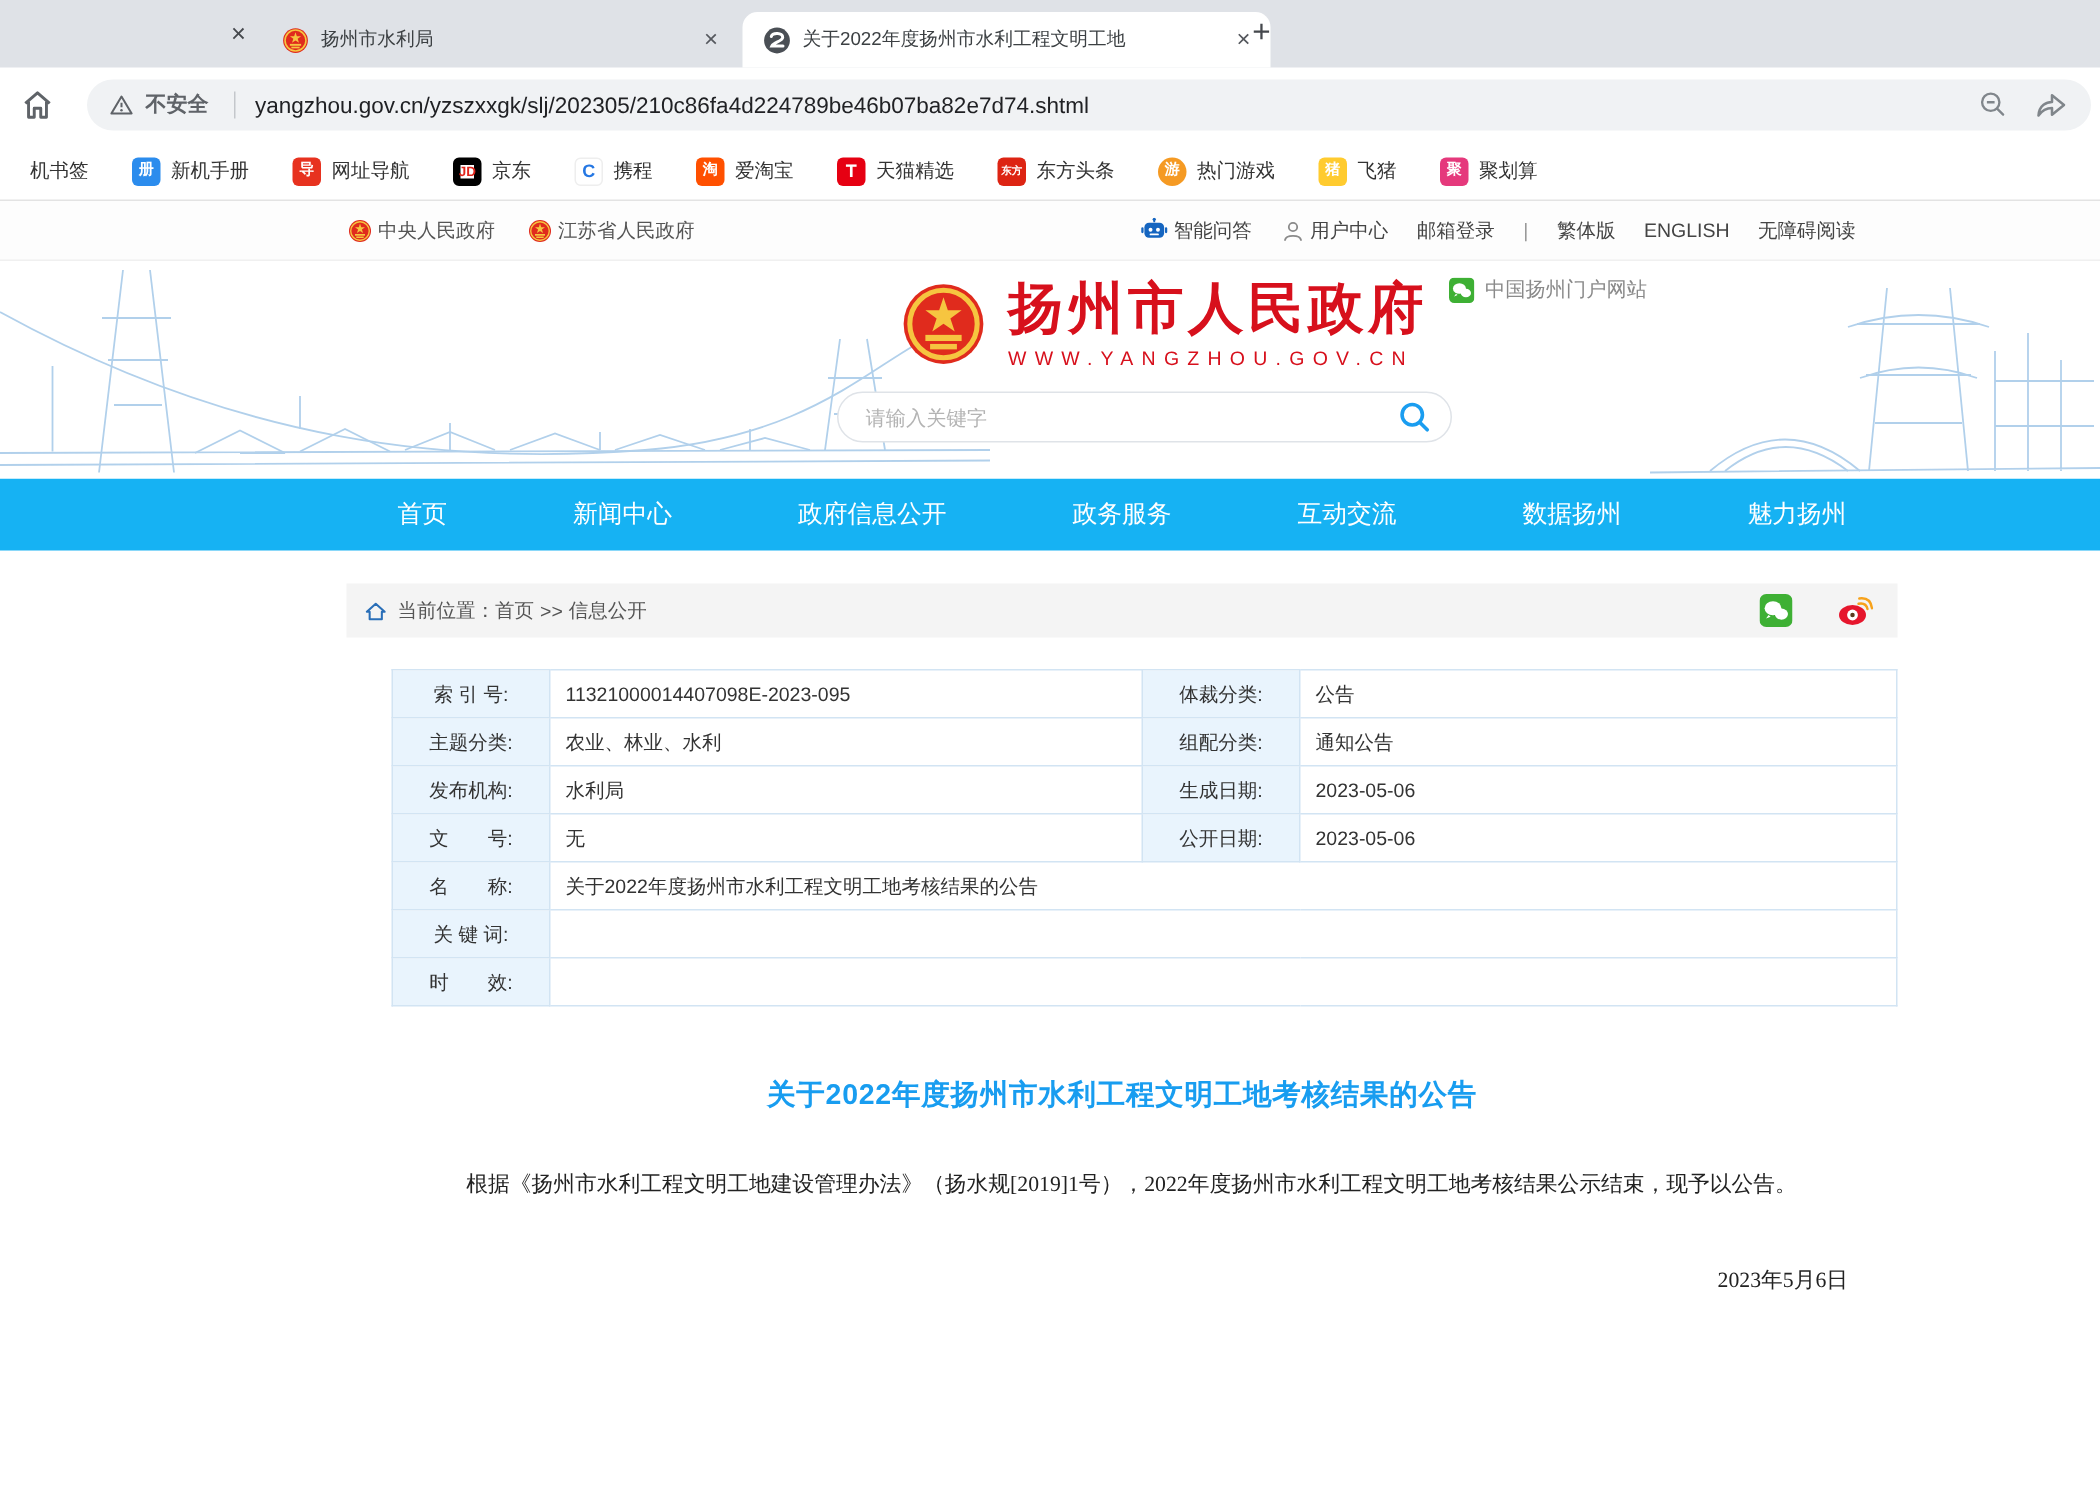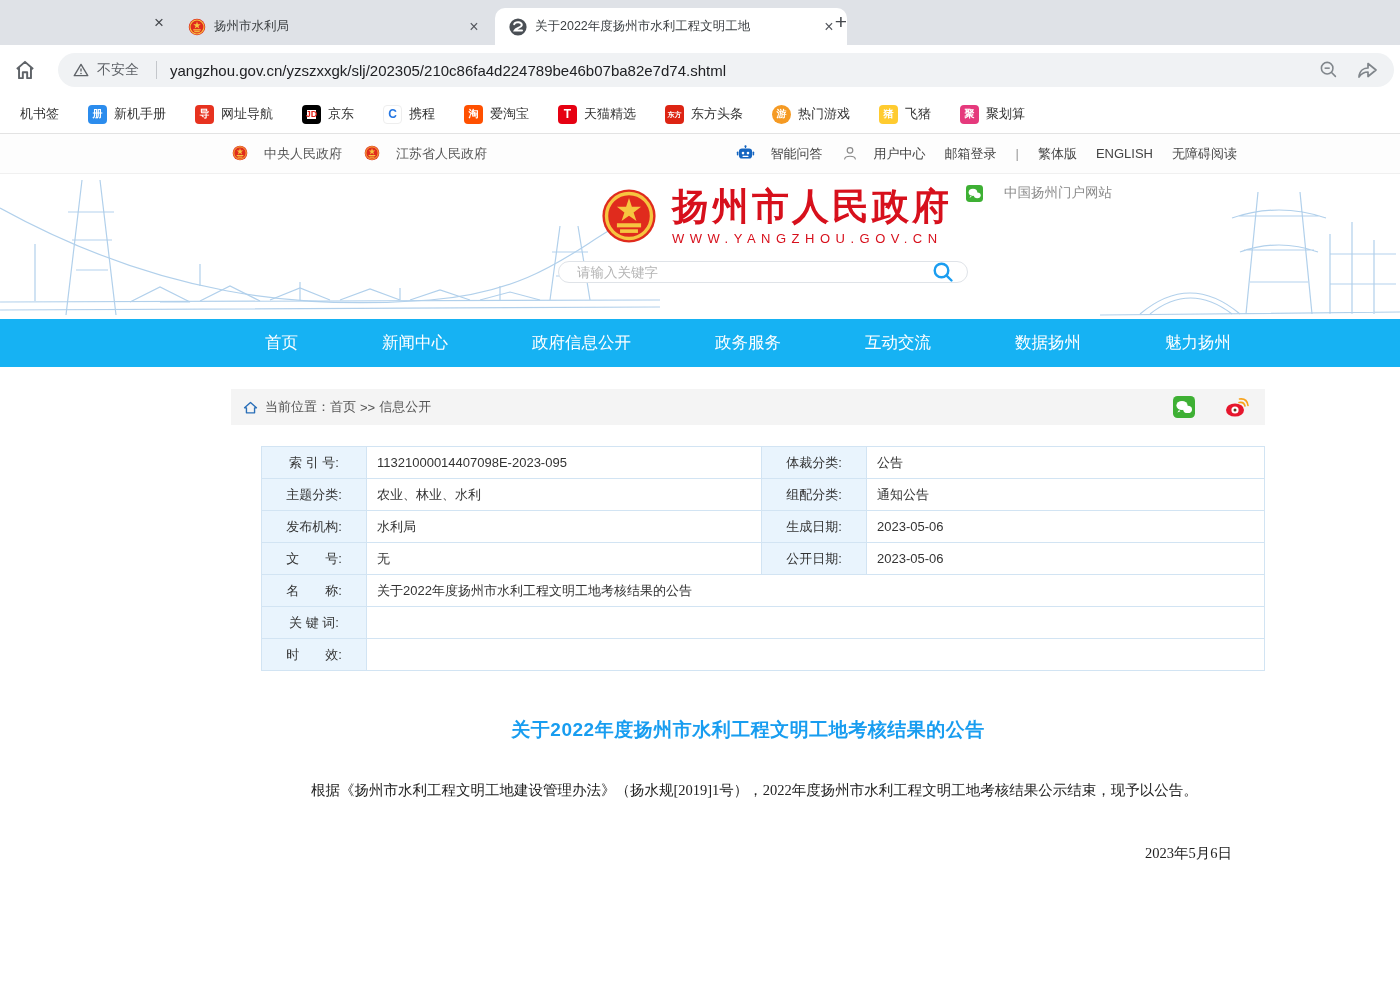--- a/index.html
+++ b/index.html
@@ -16,21 +16,21 @@
   .tab .favicon { width:18px; height:18px; margin:0 8px 0 6px; flex:0 0 auto; }
   .tab .tab-title { flex:1; white-space:nowrap; overflow:hidden; }
   .tab .tab-close { width:20px; height:20px; text-align:center; line-height:19px; font-size:16px; color:#55585e; border-radius:50%; }
   .newtab-btn { position:absolute; left:828px; top:10px; width:26px; height:26px; font-size:21px;
     color:#45484d; text-align:center; line-height:24px; font-weight:300; }
 
   .addressbar { height:50px; background:#fff; display:flex; align-items:center; }
   .home-btn { width:26px; height:26px; margin-left:12px; flex:0 0 auto; }
   .omnibox { flex:1; height:34px; margin:0 6px 0 20px; background:#f0f2f4; border-radius:17px;
     display:flex; align-items:center; padding:0 14px; }
-  .sec-label { font-size:14px; color:#5f6368; margin:0 4px 0 7px; }
+  .sec-label { font-size:14px; color:#5f6368; margin:0 4px 0 7px;font-weight:bold; }
   .omni-div { width:1px; height:18px; background:#c4c7cb; margin:0 13px; }
   .omni-url { font-size:15px; color:#202124; white-space:nowrap; overflow:hidden; flex:1; }
   .omni-icons { display:flex; align-items:center; gap:16px; margin-left:12px; }
 
   .bookmarksbar { height:38px; background:#fff; display:flex; align-items:center; padding-left:20px; }
   .bm { display:flex; align-items:center; margin-right:29px; font-size:13px; color:#333; white-space:nowrap; }
   .bm-ic { width:19px; height:19px; border-radius:4px; margin-right:7px; display:flex; align-items:center;
     justify-content:center; font-size:10px; font-weight:bold; color:#fff; line-height:1; flex:0 0 auto; }
   .bm1 { background:#2b8ced; } .bm2 { background:#e7321f; }
   .bm3 { background:#fff; color:#e1251b; border:5px solid #000000; font-size:9px; }
@@ -38,33 +38,33 @@
   .bm5 { background:#ff5000; } .bm6 { background:#e60012; font-size:12px; }
   .bm7 { background:#dd2413; font-size:7px; } .bm8 { background:#f59a23; border-radius:50%; }
   .bm9 { background:#ffcb2f; } .bm10 { background:#e5397c; }
 
   
   .site { border-top:1px solid #e3e3e3; }
   .utilitybar { height:40px; background:#fdfdfd; border-bottom:1px solid #f0f0f0;
     display:flex; align-items:center; font-size:13px; color:#555; }
   .util-left { display:flex; align-items:center; gap:22px; margin-left:232px; }
   .util-right { display:flex; align-items:center; gap:19px; margin-left:auto; margin-right:163px; color:#444; }
-  .util-item { display:flex; gap:16px; }
+  .util-item { display:flex; align-items:center; gap:4px; }
   .util-sep { color:#999; }
 
   .banner { position:relative; height:145px; background:#fff; overflow:hidden; }
   .banner-art { position:absolute; left:0; top:0; width:1400px; height:145px; }
   .logo-row { position:absolute; left:600px; top:13px; display:flex; align-items:flex-start; }
   .logo-text { margin-left:14px; }
   .logo-title { font-size:37px; font-weight:bold; color:#d7101c; letter-spacing:3px; line-height:1.1;
     font-family:"Liberation Serif","DejaVu Serif",serif; }
   .logo-sub { font-size:13px; color:#d7101c; letter-spacing:5.5px; margin-top:3px; }
-  .portal { position:absolute; left:966px; top:10px; display:flex; align-items:center; gap:21px;
+  .portal { position:absolute; left:966px; top:10px; display:flex; align-items:center; gap:7px;
     font-size:13.5px; color:#8a8a8a; }
-  .searchbox { position:absolute; left:558px; top:87px; width:410px; height:22px; border:1px solid #dfe3e8;
+  .searchbox { position:absolute; left:558px; top:87px; width:410px; height:34px; border:1px solid #dfe3e8;
     border-radius:17px; background:#fff; display:flex; align-items:center; padding:0 12px 0 18px; }
   .searchbox input { border:none; outline:none; flex:1; font-size:13.5px; color:#333; background:transparent;
     font-family:inherit; }
   .searchbox input::placeholder { color:#b4b4b4; }
 
   .mainnav { height:48px; background:#16b2f3; }
   .mainnav-inner { width:1034px; margin-left:231px; height:100%; display:flex; align-items:center;
     justify-content:space-between; padding:0 34px; }
   .nav-item { color:#fff; font-size:16.5px; white-space:nowrap; cursor:pointer; }
 

